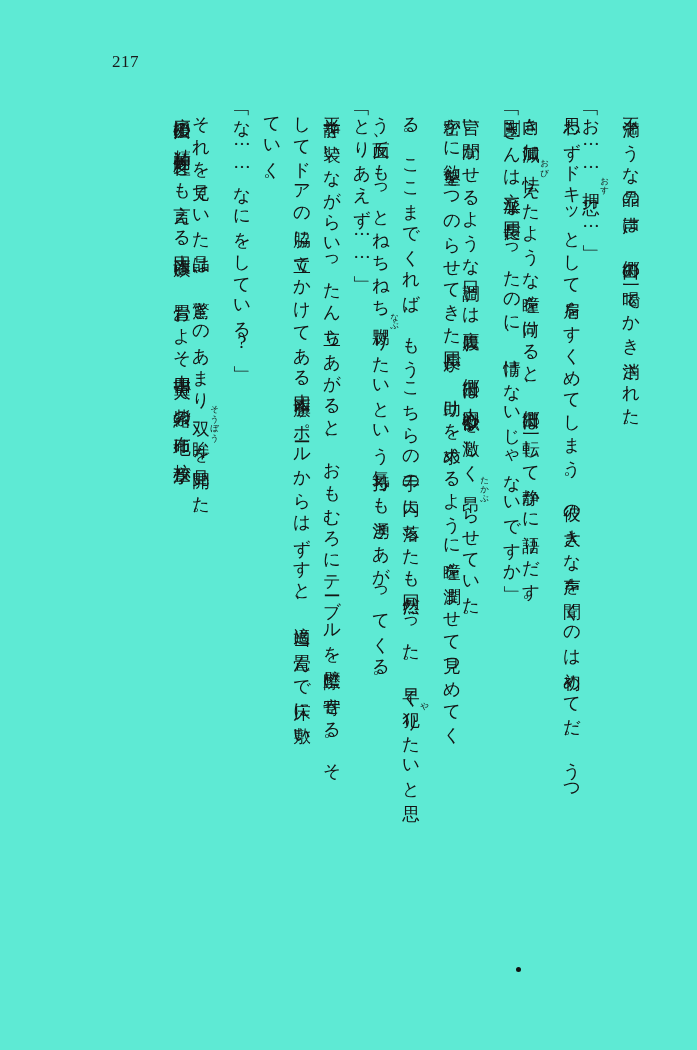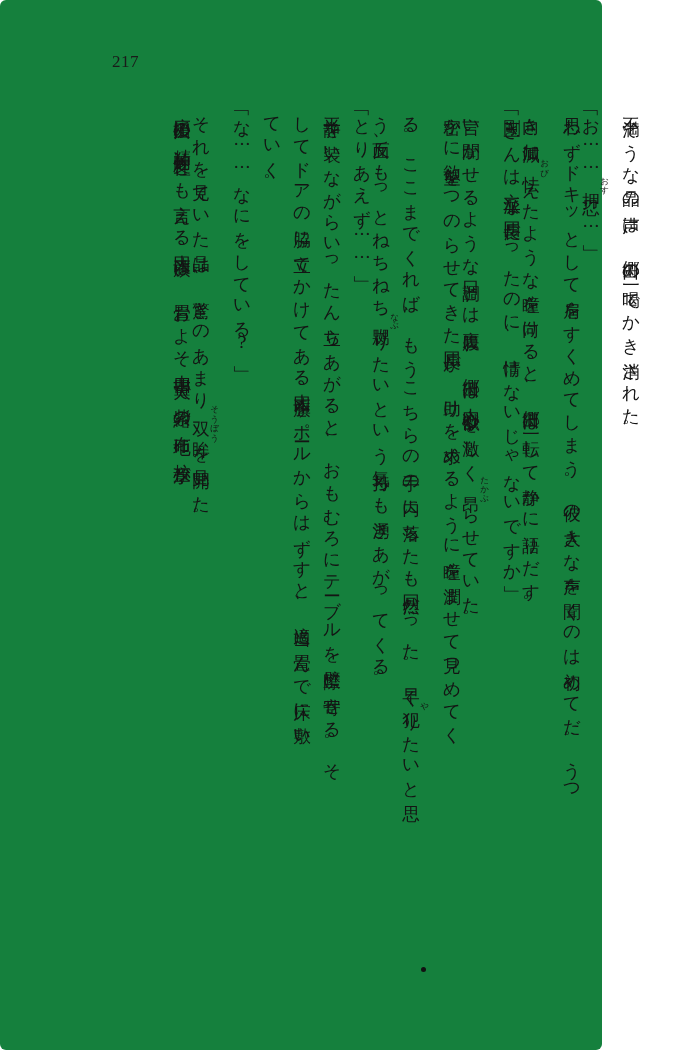--- a/index.html
+++ b/index.html
@@ -13,24 +13,23 @@
     font-family: "Liberation Serif", "DejaVu Serif", serif;
     color: #111111;
     position: relative;
     overflow: hidden;
   }
 
   #page {
     position: absolute;
     left: 0;
     top: 0;
-    width: 602px;
+    width: 697px;
     height: 1050px;
-    background: #15803d;
-    border-radius: 6px;
+    background: #5eead4;
   }
 
   
   .page-number {
     position: absolute;
     left: 112px;
     top: 52px;
     font-size: 17px;
     letter-spacing: 0.5px;
     color: #1a1a1a;

